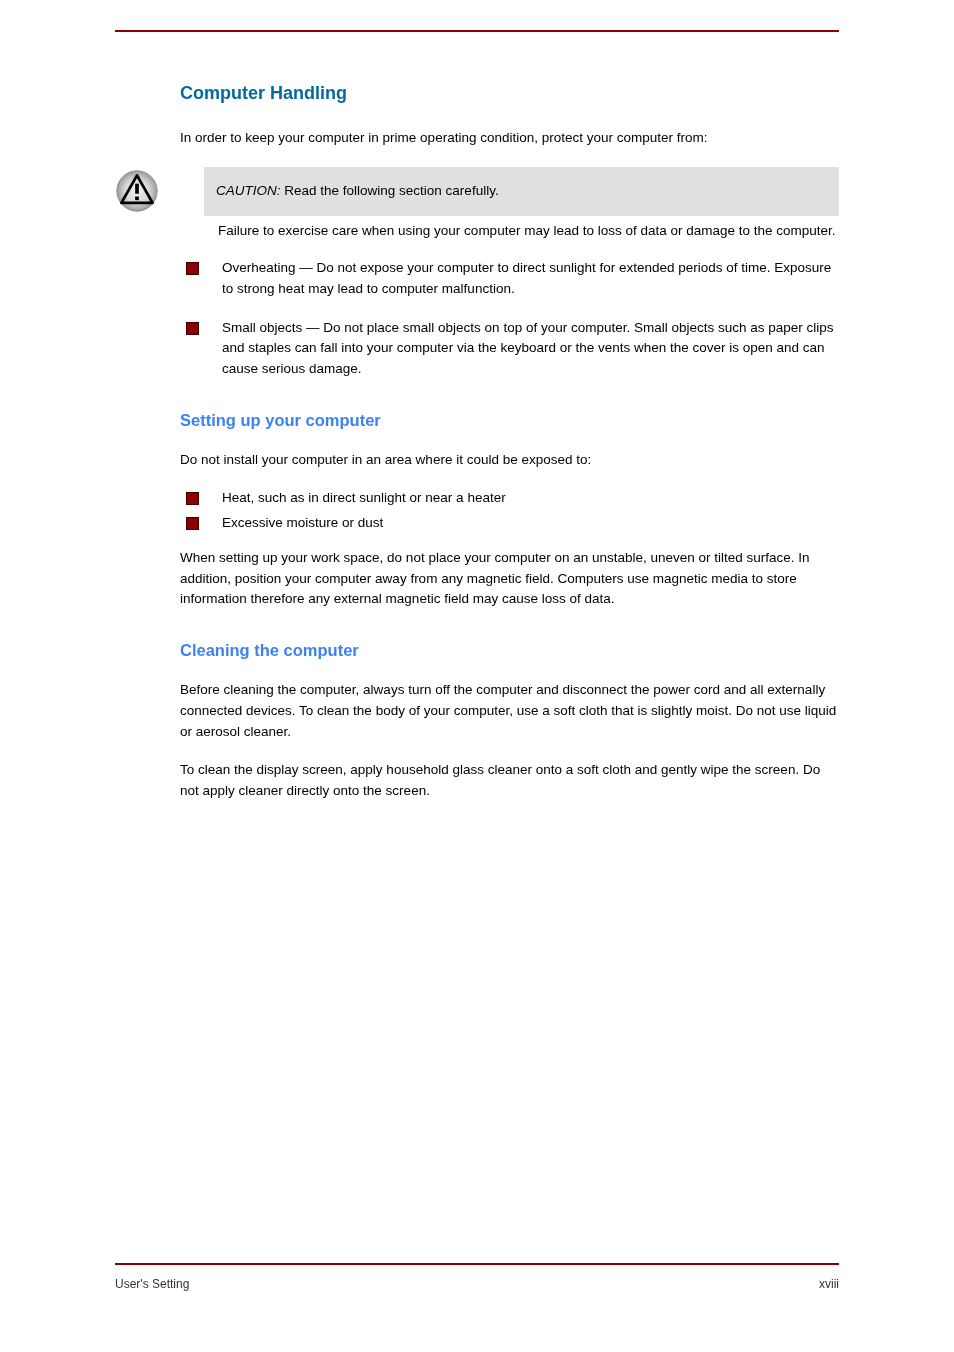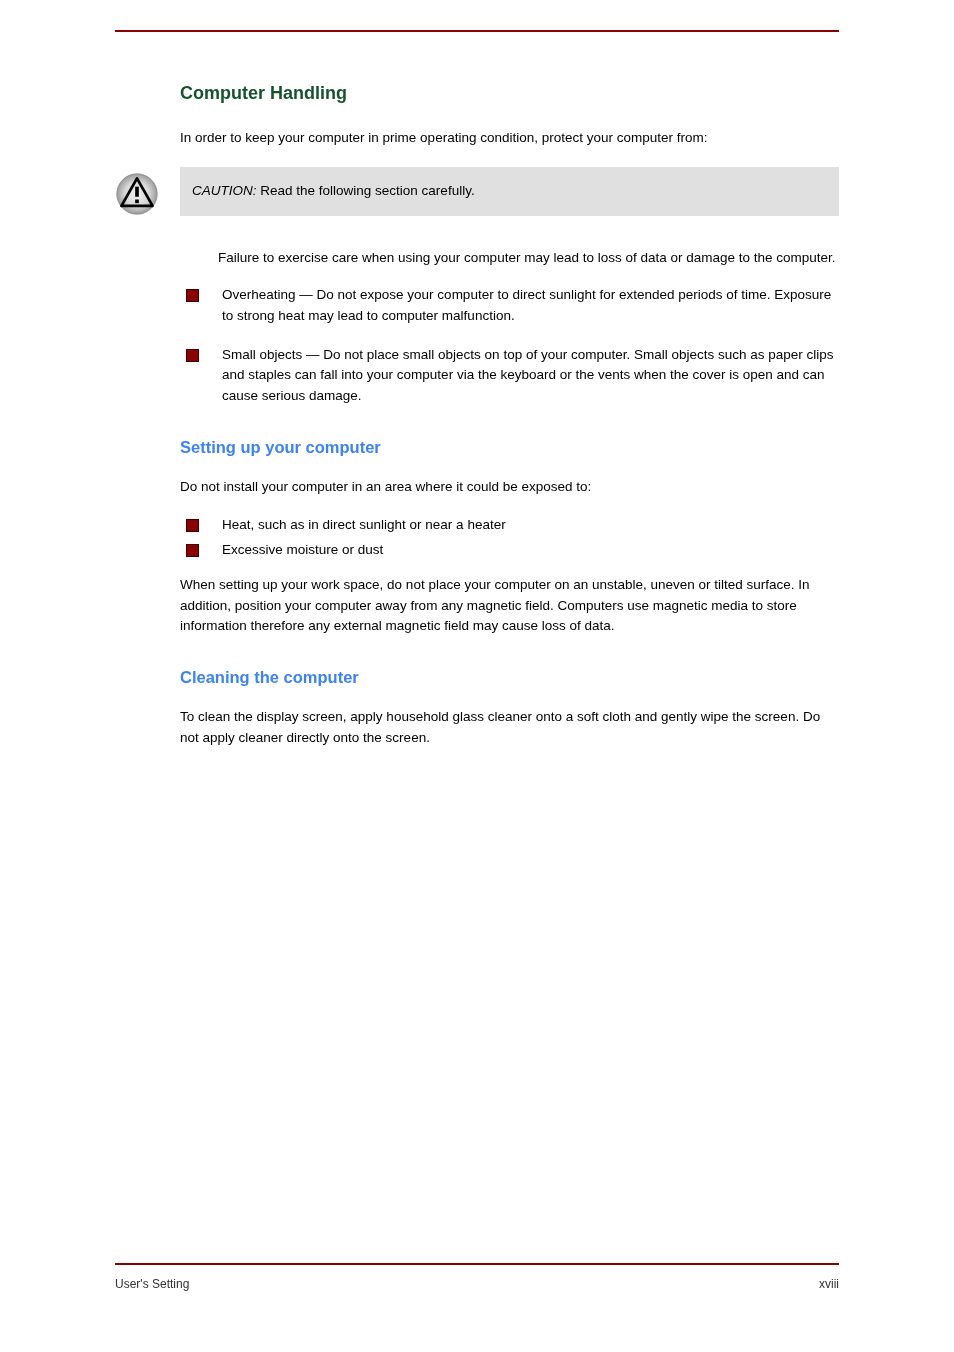--- a/index.html
+++ b/index.html
@@ -17,32 +17,33 @@
     padding: 30px 115px 0 115px;
   }
   .hr-top {
     border: none;
     border-top: 2px solid #8B0000;
     margin-bottom: 48px;
   }
   .section-title {
     font-size: 18px;
     font-weight: bold;
-    color: #14532d;
+    color: #0369a1;
     margin-bottom: 20px;
     margin-left: 65px;
   }
   .intro {
     margin-left: 65px;
     margin-bottom: 18px;
   }
   .caution-block {
     display: flex;
-    align-items: flex-end;
-    margin-bottom: 32px;
+    align-items: center;
+    margin-bottom: 5px;
+    gap: 24px;
   }
   .caution-icon-wrap {
     width: 65px;
     flex: 0 0 65px;
     display: flex;
     justify-content: flex-start;
     align-items: center;
   }
   .caution-text-wrap {
     flex: 1;
@@ -147,20 +148,21 @@
 
   <h3 class="sub-title">Setting up your computer</h3>
   <p class="body-para">Do not install your computer in an area where it could be exposed to:</p>
   <ul class="bullets compact">
     <li>Heat, such as in direct sunlight or near a heater</li>
     <li>Excessive moisture or dust</li>
   </ul>
   <p class="body-para" style="margin-top:14px;">When setting up your work space, do not place your computer on an unstable, uneven or tilted surface. In addition, position your computer away from any magnetic field. Computers use magnetic media to store information therefore any external magnetic field may cause loss of data.</p>
 
   <h3 class="sub-title">Cleaning the computer</h3>
+  <p class="body-para">Before cleaning the computer, always turn off the computer and disconnect the power cord and all externally connected devices. To clean the body of your computer, use a soft cloth that is slightly moist. Do not use liquid or aerosol cleaner.</p>
   <p class="body-para">To clean the display screen, apply household glass cleaner onto a soft cloth and gently wipe the screen. Do not apply cleaner directly onto the screen.</p>
 </div>
 
 <div class="footer">
   <hr class="hr-bottom">
   <div class="footer-row">
     <span>User's Setting</span>
     <span>xviii</span>
   </div>
 </div>

